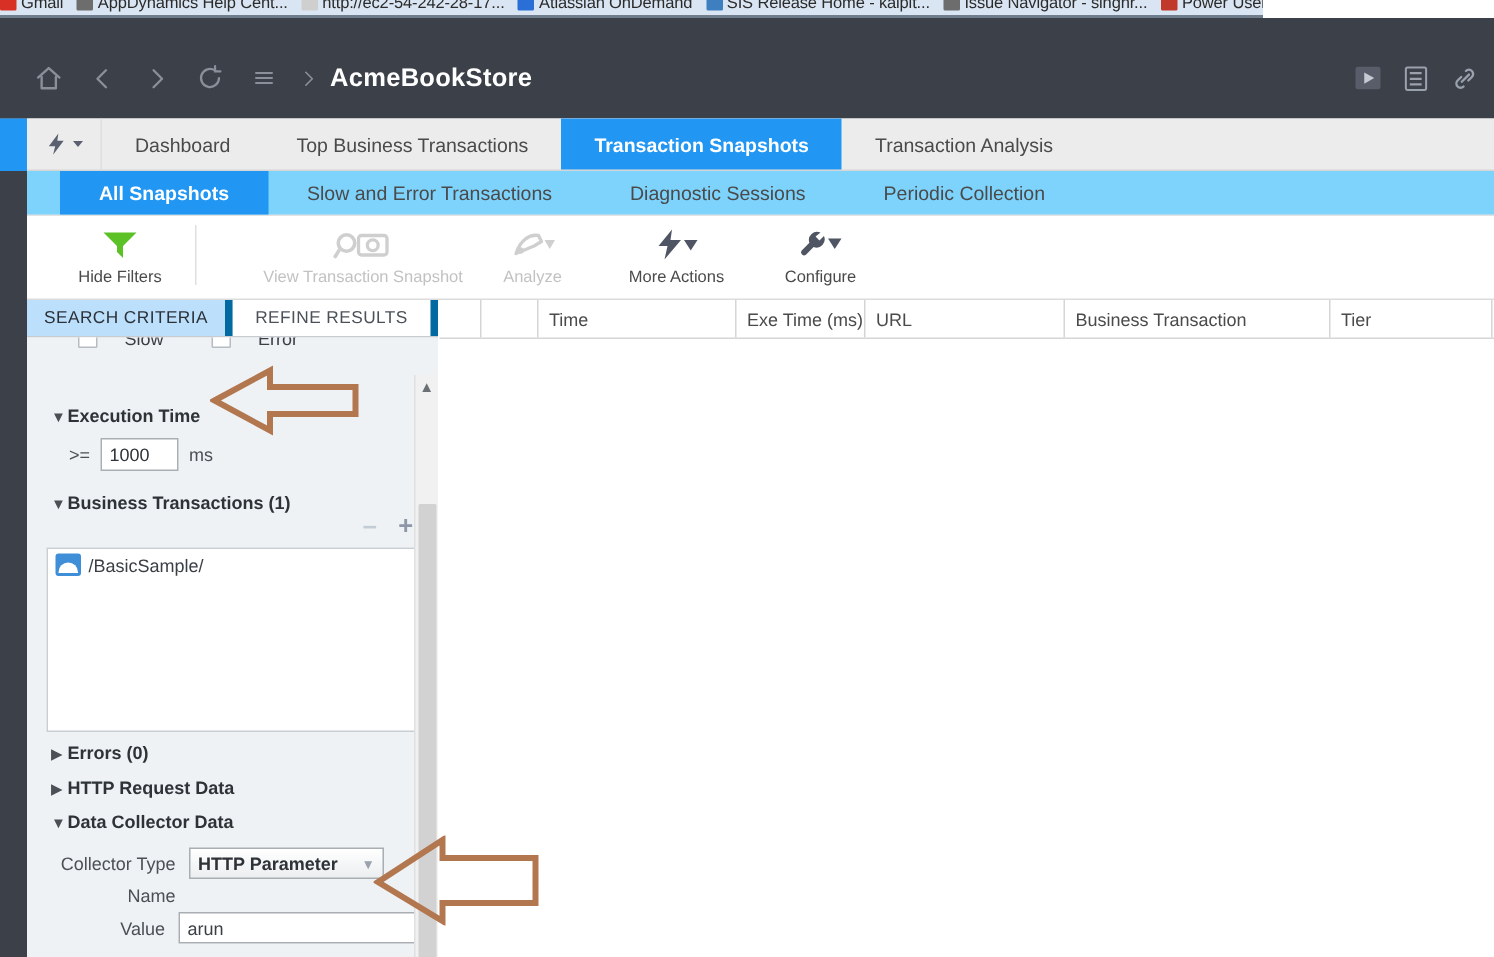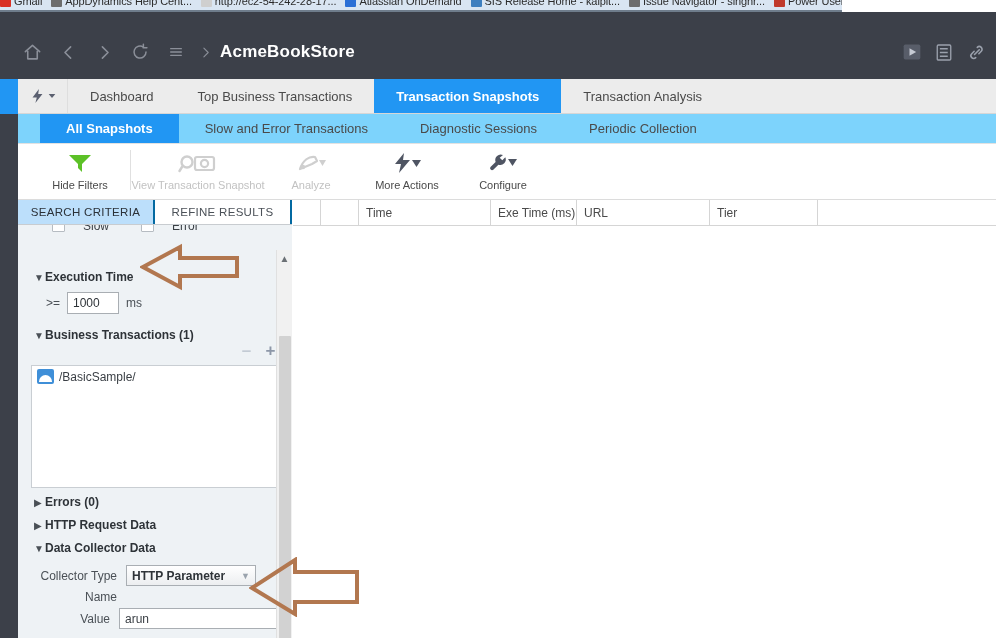--- a/index.html
+++ b/index.html
@@ -131,42 +131,42 @@
   .tool {
     width: 96px; height: 54px;
     display: flex; flex-direction: column; align-items: center; justify-content: flex-start;
     padding-top: 6px;
     font-size: 11px; color: #4a4a4a;
     text-align: center;
   }
   .tool .glyph { height: 26px; display: flex; align-items: center; justify-content: center; }
   .tool .tlabel { margin-top: 3px; white-space: nowrap; }
   .tool.disabled { color: #c2c2c2; }
-  .tool.wide { width: 130px; }
+  .tool.wide { width: 130px; margin-left: 44px; }
   .tool-sep {
     width: 1px; height: 40px; background: #e0e0e0; margin: 6px 2px 0 2px;
   }
 
   
   .sidebar {
     position: absolute; top: 200px; left: 18px; width: 274px; height: 438px;
     background: #eef2f5;
     border-right: 1px solid #cdd2d6;
   }
   .sidebar-tabs {
     position: absolute; top: 0; left: 0; width: 274px; height: 25px;
     display: flex; align-items: stretch;
     background: #ffffff;
     border-bottom: 1px solid #c8ccd0;
   }
   .sbtab {
     flex: 1;
     display: flex; align-items: center; justify-content: center;
     font-size: 11.5px; color: #4b5158; letter-spacing: 0.3px;
-    border-right: 2px solid #0369a1;
+    border-right: 5px solid #0369a1;
   }
   .sbtab.active { background: #bcdffb; color: #2b3138; }
 
   .sidebar-body {
     position: absolute; top: 25px; left: 0; width: 274px; height: 413px;
     background: #eef2f5;
     overflow: hidden;
   }
 
   
@@ -532,20 +532,21 @@
     </div>
   </div>
 
   <div class="results">
     <div class="thead">
       <div class="th" style="width:28px"></div>
       <div class="th" style="width:38px"></div>
       <div class="th" style="width:132px">Time</div>
       <div class="th" style="width:86px">Exe Time (ms)</div>
       <div class="th" style="width:133px">URL</div>
+      <div class="th" style="width:177px">Business Transaction</div>
       <div class="th" style="width:108px">Tier</div>
     </div>
     <div class="tbody"></div>
   </div>
 
   <div class="ann" id="arrow-exec">
     <svg width="100" height="48" viewBox="0 0 100 48">
       <polygon points="3,24 40,4 40,15 97,15 97,33 40,33 40,44" fill="none" stroke="#b2774f" stroke-width="4" stroke-linejoin="miter"></polygon>
     </svg>
   </div>

